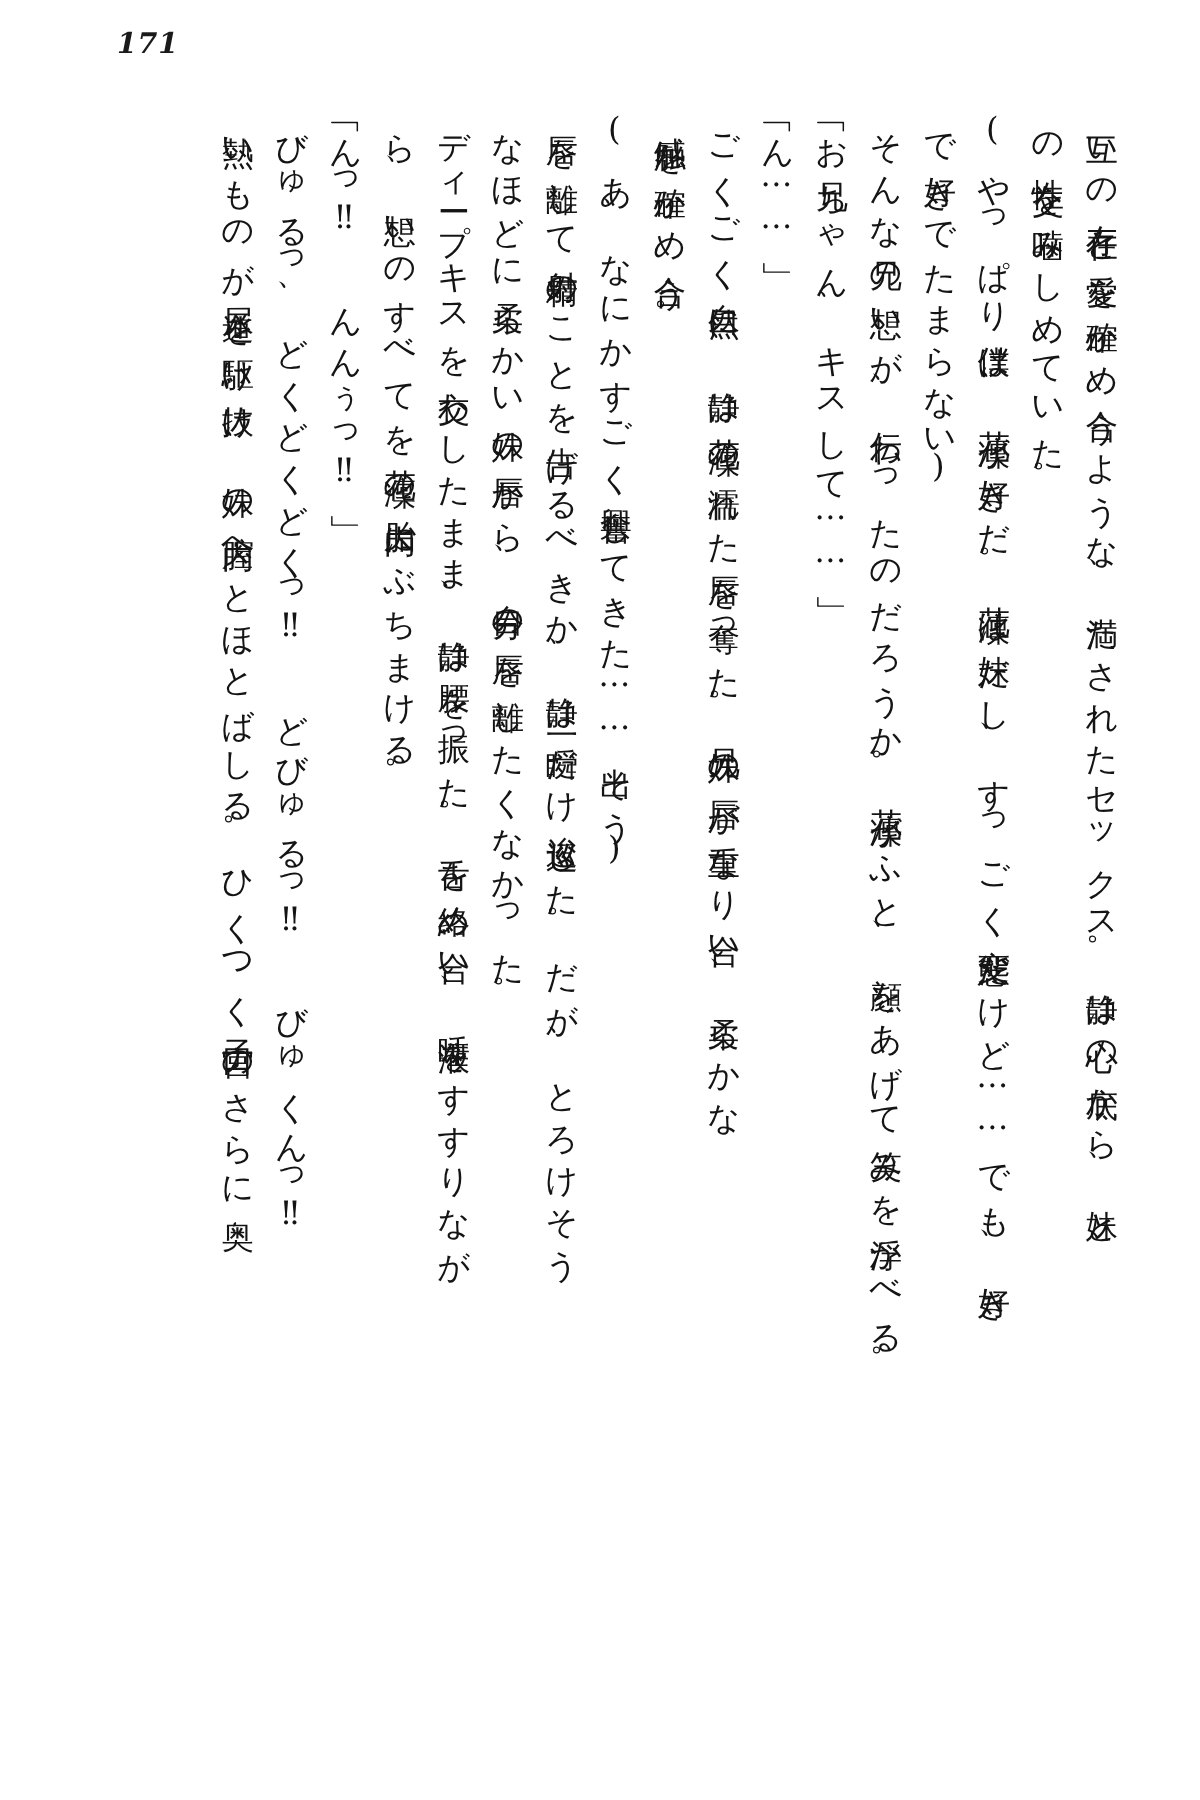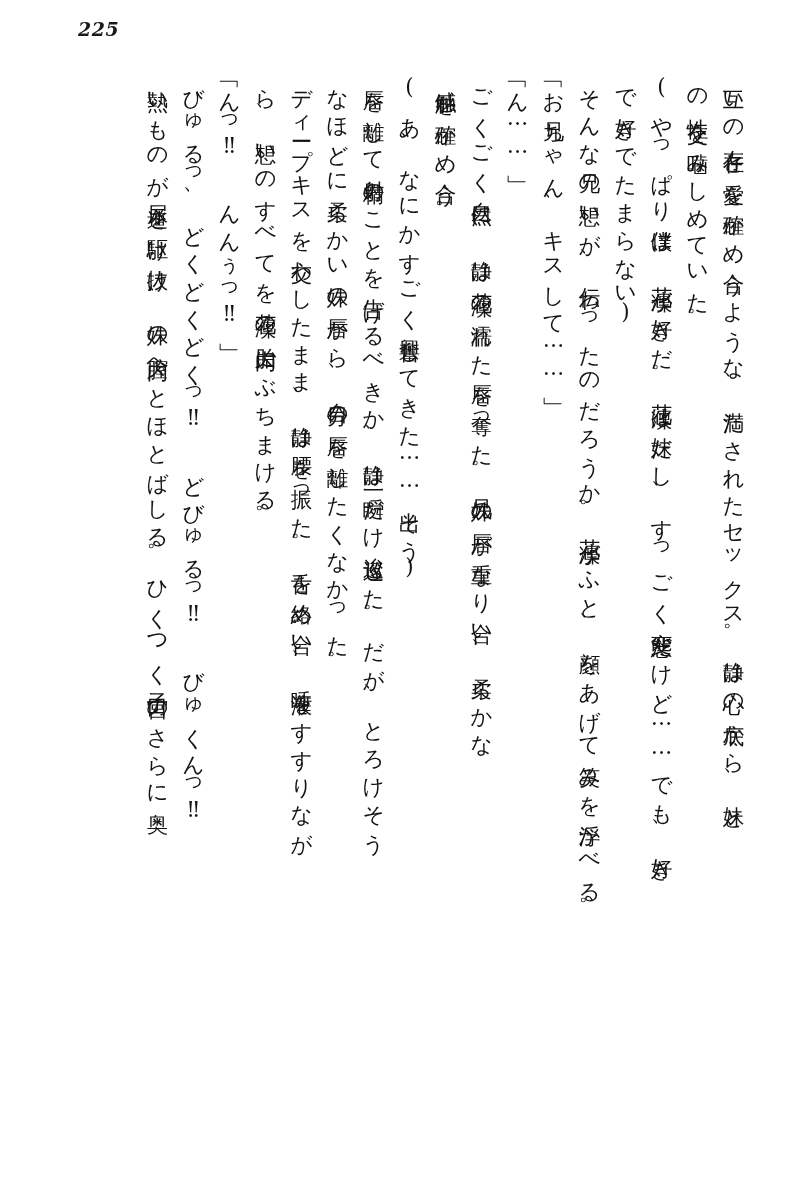--- a/index.html
+++ b/index.html
@@ -59,21 +59,21 @@
     white-space: pre;
     color: #141414;
     text-align: start;
   }
 </style>
 </head>
 <body>
 
 <div class="page">
 
-  <div class="page-number">225</div>
+  <div class="page-number">171</div>
 
   <div class="body-text">
     <div class="line">互いの存在と愛を確かめ合うような、満たされたセックス。静は心の底から、妹と</div>
     <div class="line">の性交を噛みしめていた。</div>
     <div class="line">(やっぱり僕は、花凜が好きだ。花凜は妹だし、すっごく変態だけど……でも、好き</div>
     <div class="line">で好きでたまらない)</div>
     <div class="line">そんな兄の想いが、伝わったのだろうか。花凜がふと、顔をあげて笑みを浮かべる。</div>
     <div class="line">「お兄ちゃん、キスして……」</div>
     <div class="line">「ん……」</div>
     <div class="line">ごくごく自然に、静は花凜の濡れた唇を奪った。兄妹の唇が重なり合い、柔らかな</div>

